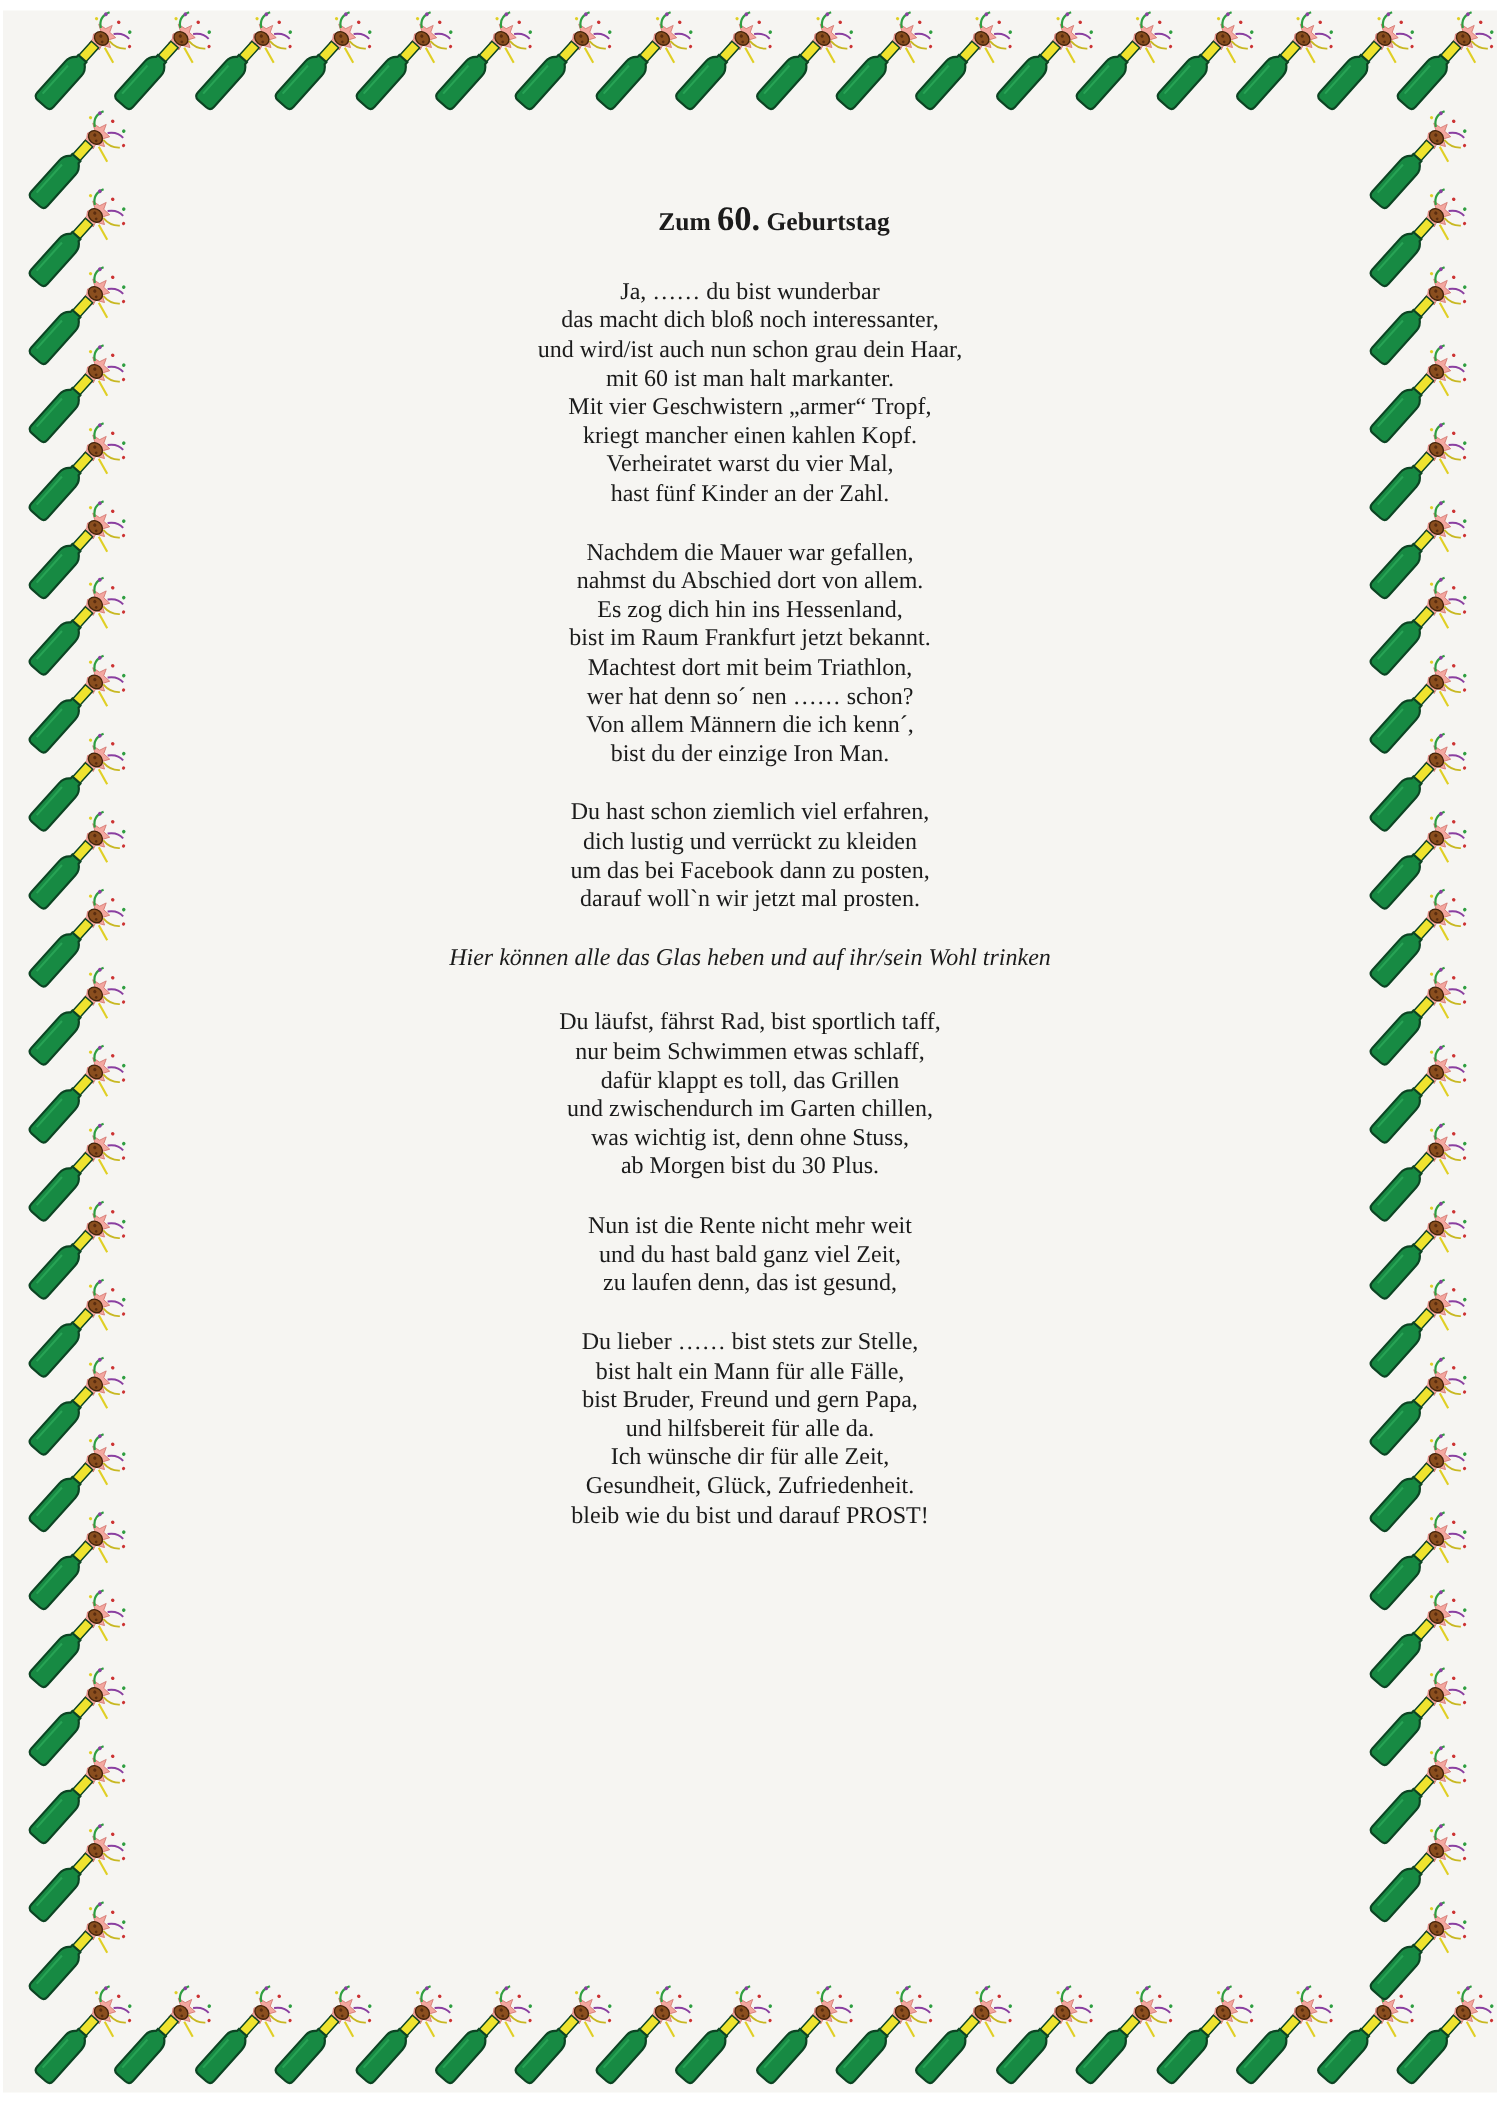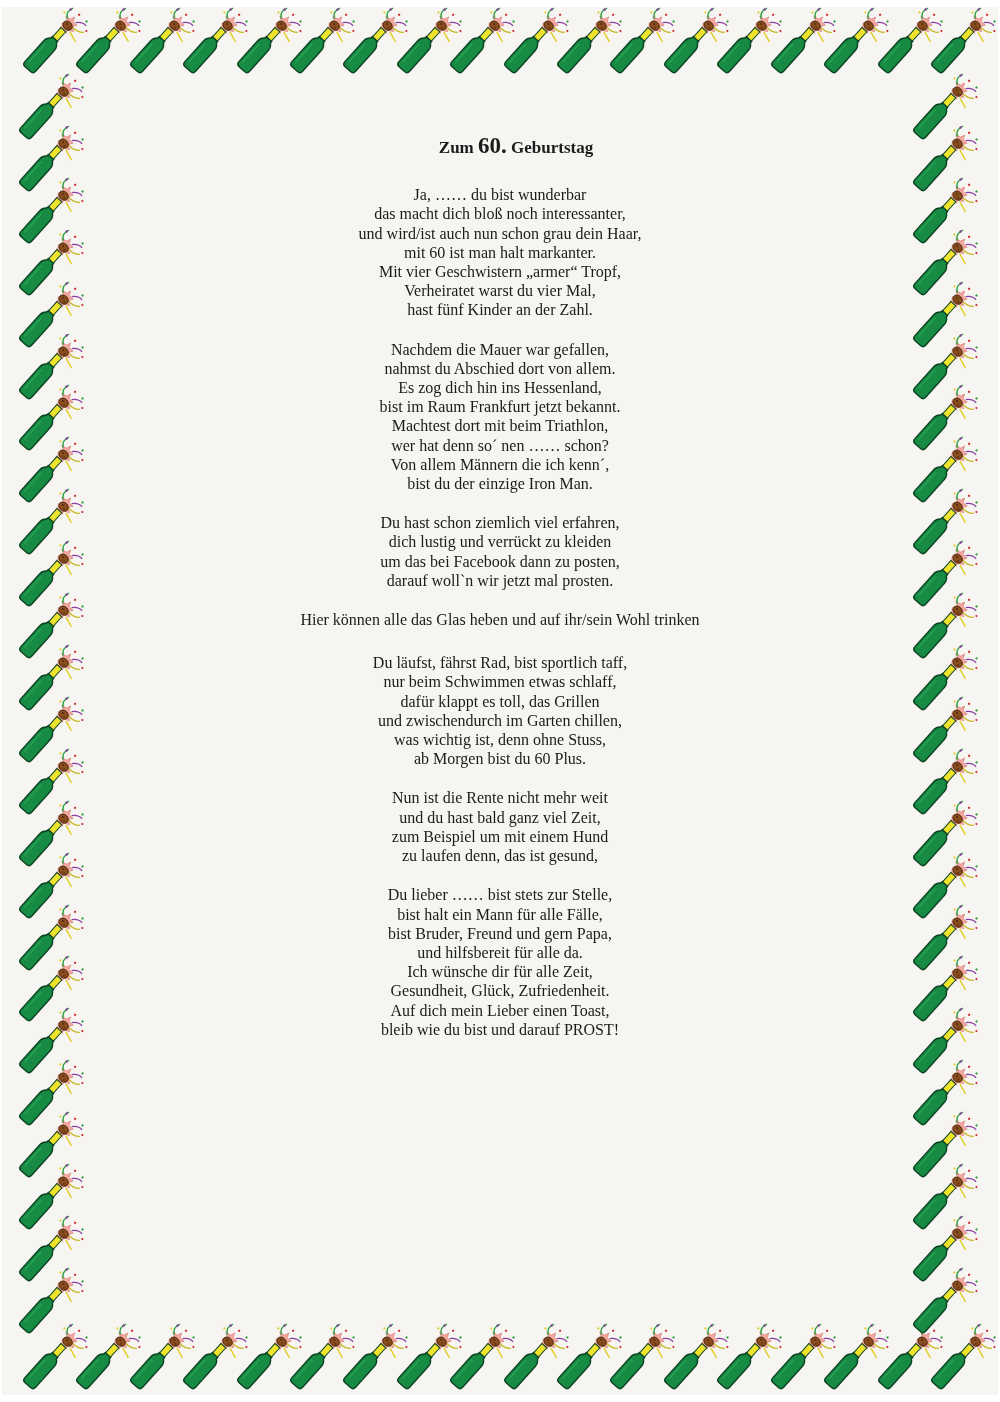--- a/index.html
+++ b/index.html
@@ -21,21 +21,21 @@
   .col .bottle{width:54px;height:48px;}
   .bottle svg{position:absolute;left:0;top:0;width:54px;height:62px;overflow:visible;}
   
   .poem{
     position:absolute;inset:0;padding-top:136px;text-align:center;
     font-size:16px;line-height:19.2px;color:#1b1b1b;
   }
   .title{font-size:17px;font-weight:bold;margin:0 0 28px;padding-left:32px;}
   .title .num{font-size:23px;}
   .stanza{margin:0 0 20px;}
-  .interlude{margin:12px 0 24px;}
+  .interlude{font-style:italic;margin:12px 0 24px;}
 </style>
 </head>
 <body>
 
 <div class="sheet"></div>
 
 <div id="border-top" class="strip row">
   <div class="bottle">
     <svg viewBox="0 0 60 66" xmlns="http://www.w3.org/2000/svg">
       <g transform="translate(25 39) rotate(42)">
@@ -2394,20 +2394,21 @@
 
 <div class="poem">
   <h1 class="title"><span>Zum</span> <span class="num">60.</span> <span>Geburtstag</span></h1>
 
   <div class="stanza">
     <div>Ja, …… du bist wunderbar</div>
     <div>das macht dich bloß noch interessanter,</div>
     <div>und wird/ist auch nun schon grau dein Haar,</div>
     <div>mit 60 ist man halt markanter.</div>
     <div>Mit vier Geschwistern „armer“ Tropf,</div>
+    <div>kriegt mancher einen kahlen Kopf.</div>
     <div>Verheiratet warst du vier Mal,</div>
     <div>hast fünf Kinder an der Zahl.</div>
   </div>
 
   <div class="stanza">
     <div>Nachdem die Mauer war gefallen,</div>
     <div>nahmst du Abschied dort von allem.</div>
     <div>Es zog dich hin ins Hessenland,</div>
     <div>bist im Raum Frankfurt jetzt bekannt.</div>
     <div>Machtest dort mit beim Triathlon,</div>
@@ -2424,33 +2425,31 @@
   </div>
 
   <div class="interlude">Hier können alle das Glas heben und auf ihr/sein Wohl trinken</div>
 
   <div class="stanza">
     <div>Du läufst, fährst Rad, bist sportlich taff,</div>
     <div>nur beim Schwimmen etwas schlaff,</div>
     <div>dafür klappt es toll, das Grillen</div>
     <div>und zwischendurch im Garten chillen,</div>
     <div>was wichtig ist, denn ohne Stuss,</div>
-    <div>ab Morgen bist du 60 Plus.</div>
+    <div>ab Morgen bist du 30 Plus.</div>
   </div>
 
   <div class="stanza">
     <div>Nun ist die Rente nicht mehr weit</div>
     <div>und du hast bald ganz viel Zeit,</div>
-    <div>zum Beispiel um mit einem Hund</div>
     <div>zu laufen denn, das ist gesund,</div>
   </div>
 
   <div class="stanza">
     <div>Du lieber …… bist stets zur Stelle,</div>
     <div>bist halt ein Mann für alle Fälle,</div>
     <div>bist Bruder, Freund und gern Papa,</div>
     <div>und hilfsbereit für alle da.</div>
     <div>Ich wünsche dir für alle Zeit,</div>
     <div>Gesundheit, Glück, Zufriedenheit.</div>
-    <div>Auf dich mein Lieber einen Toast,</div>
     <div>bleib wie du bist und darauf PROST!</div>
   </div>
 </div>
 
 </body></html>

